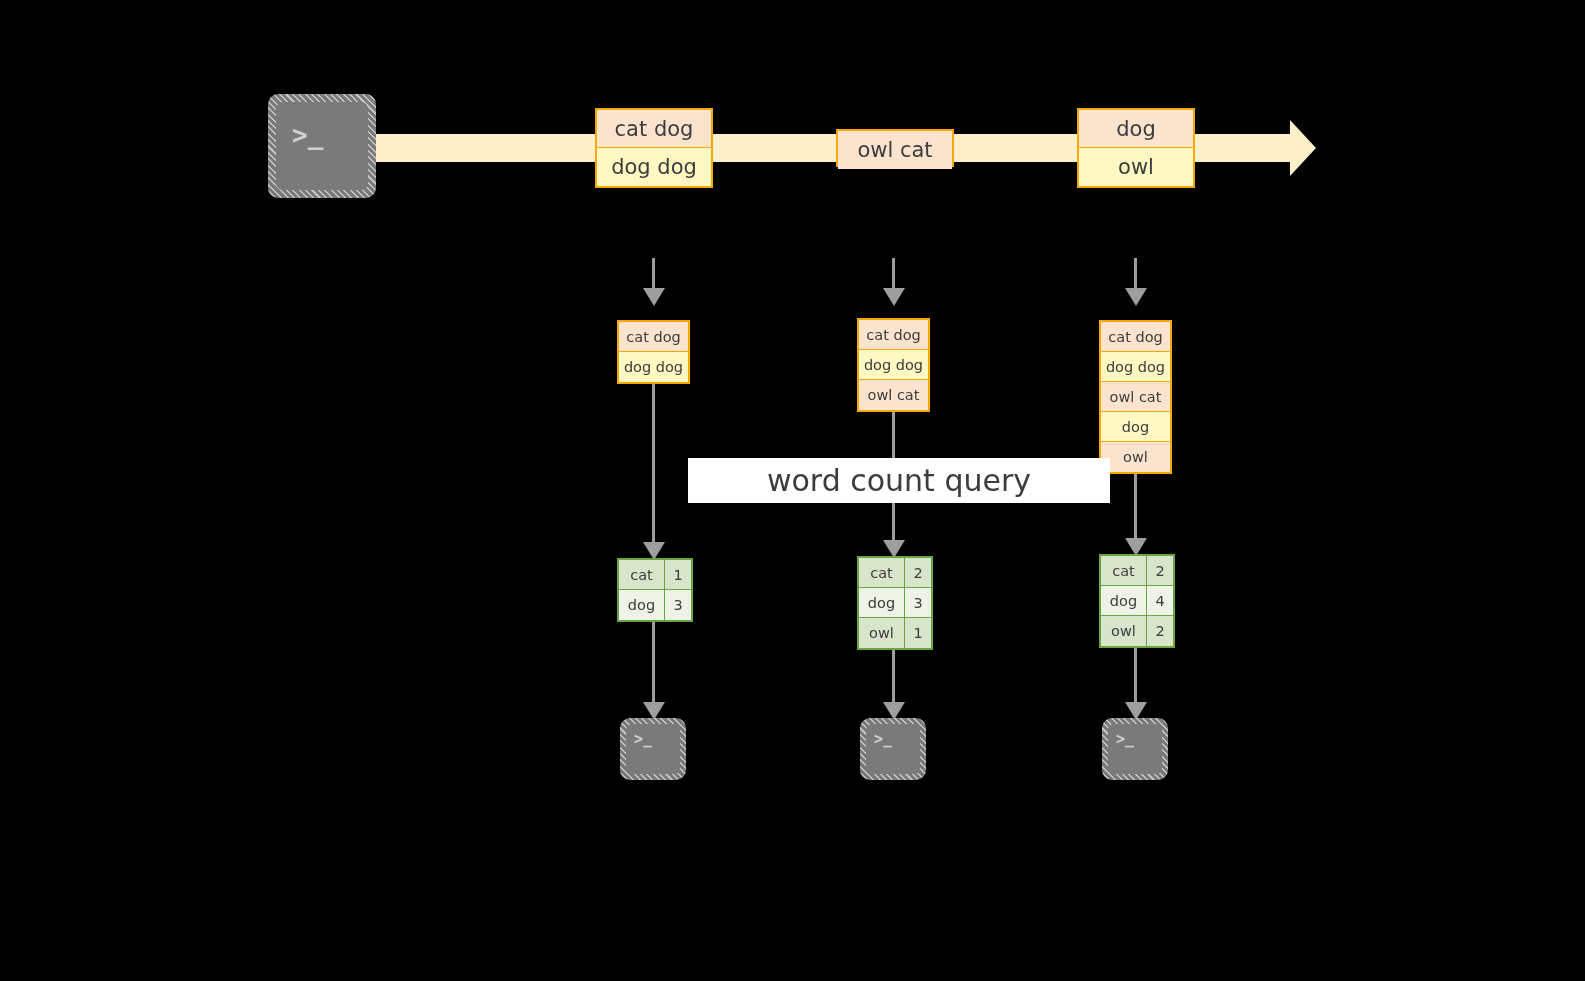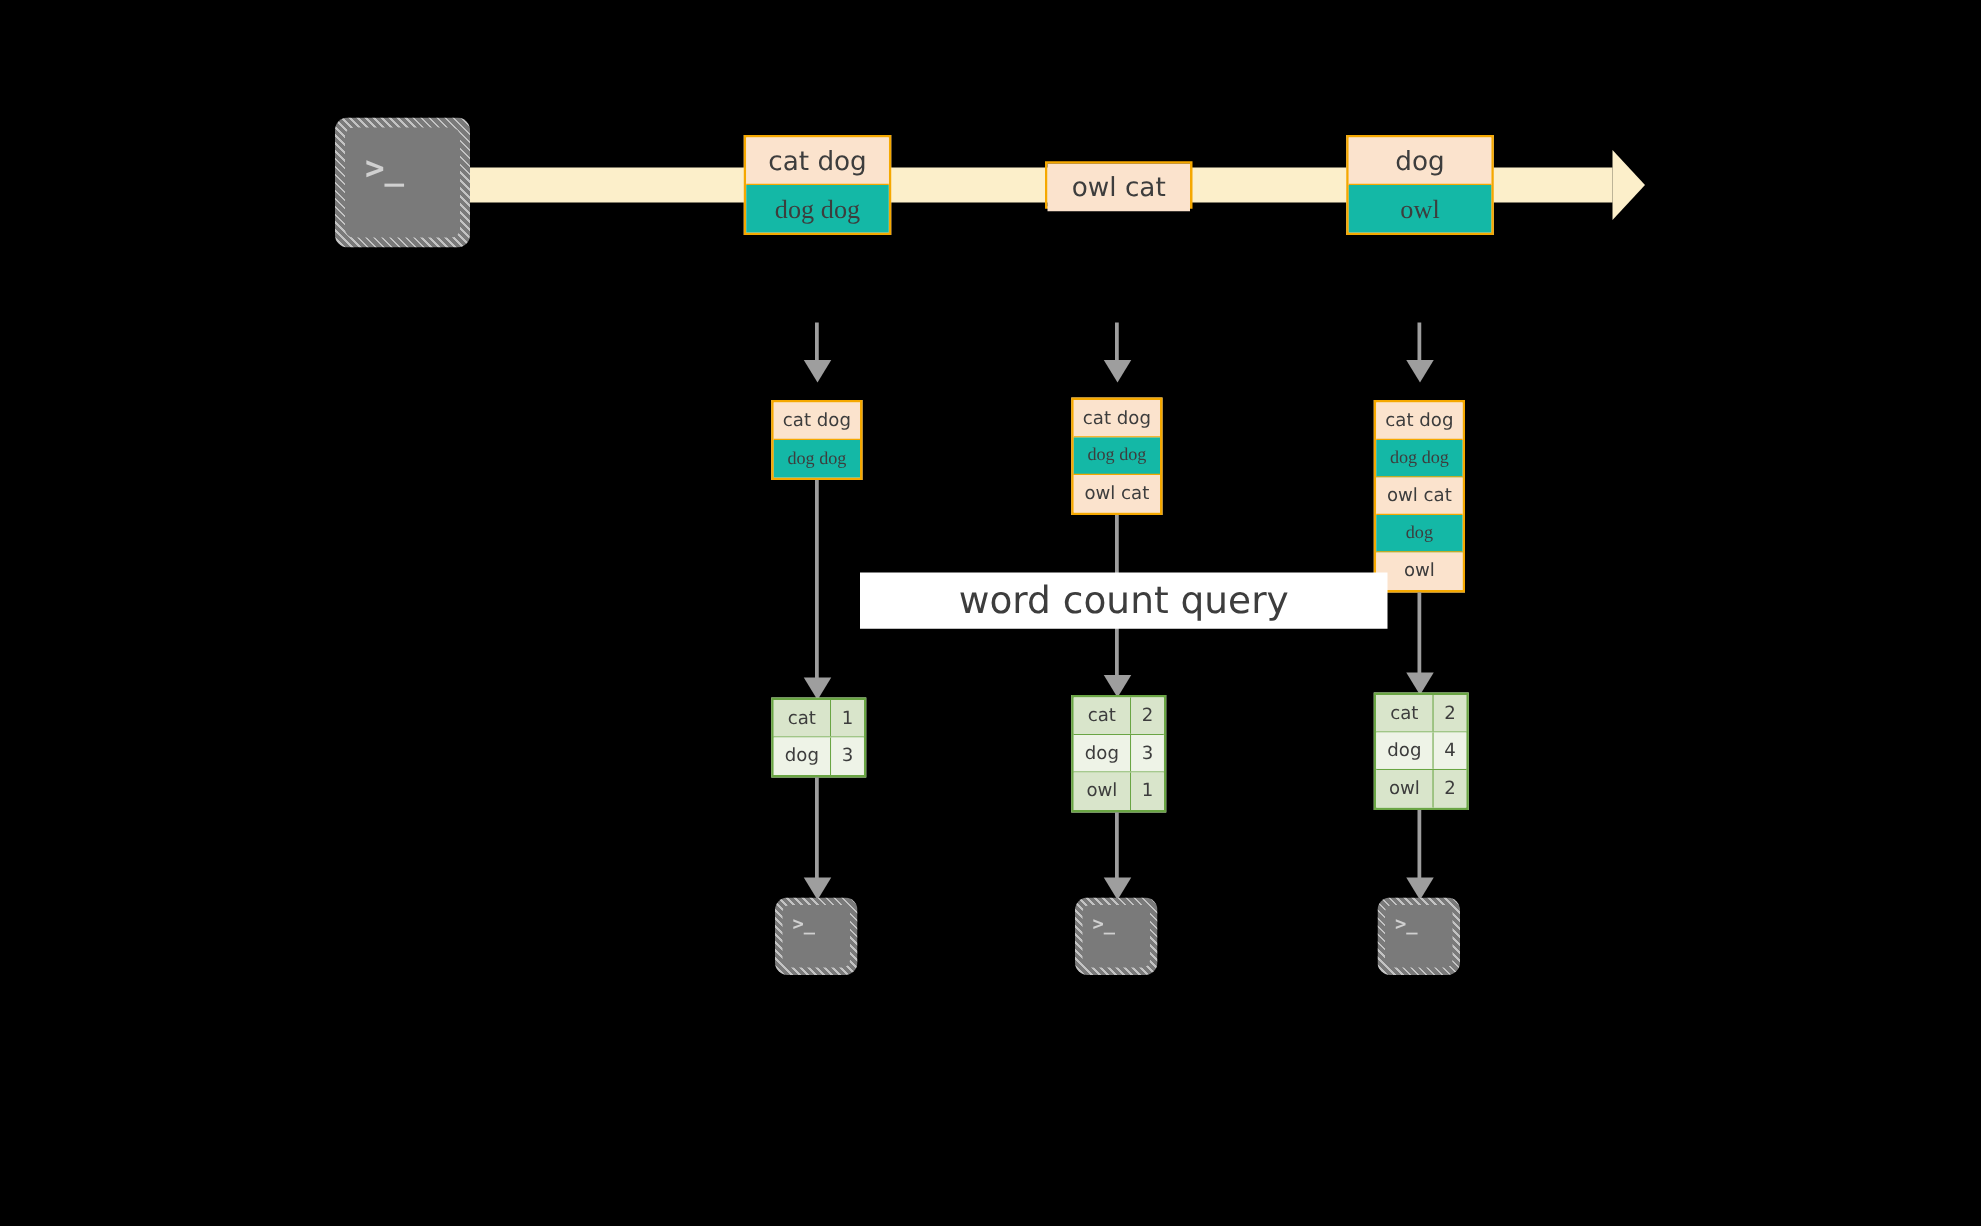--- a/index.html
+++ b/index.html
@@ -74,34 +74,34 @@
     width: 100%;
     display: flex;
     align-items: center;
     justify-content: center;
     color: #3d3d3d;
     white-space: nowrap;
     border-bottom: 1px solid #f5a800;
   }
   .orow:last-child { border-bottom: none; }
   .orow.shade-a { background: #fbe3cd; }
-  .orow.shade-b { background: #14b8a6; font-family: Liberation Serif, serif; }
+  .orow.shade-b { background: #fef9c3; }
 
   
   .obox-stream .orow { height: 38px; font-size: 21px; }
 
   
   .obox-state .orow { height: 30px; font-size: 14.5px; }
 
   
   .gbox {
     position: absolute;
     box-sizing: border-box;
     border: 2px solid #6aa544;
-    background: #ffffff;
+    background: #3b82f6;
   }
   .grow {
     box-sizing: border-box;
     display: flex;
     height: 30px;
     border-bottom: 1px solid #6aa544;
   }
   .grow:last-child { border-bottom: none; }
   .grow.shade-a .gcell { background: #d9e5cb; }
   .grow.shade-b .gcell { background: #eef3e7; }

